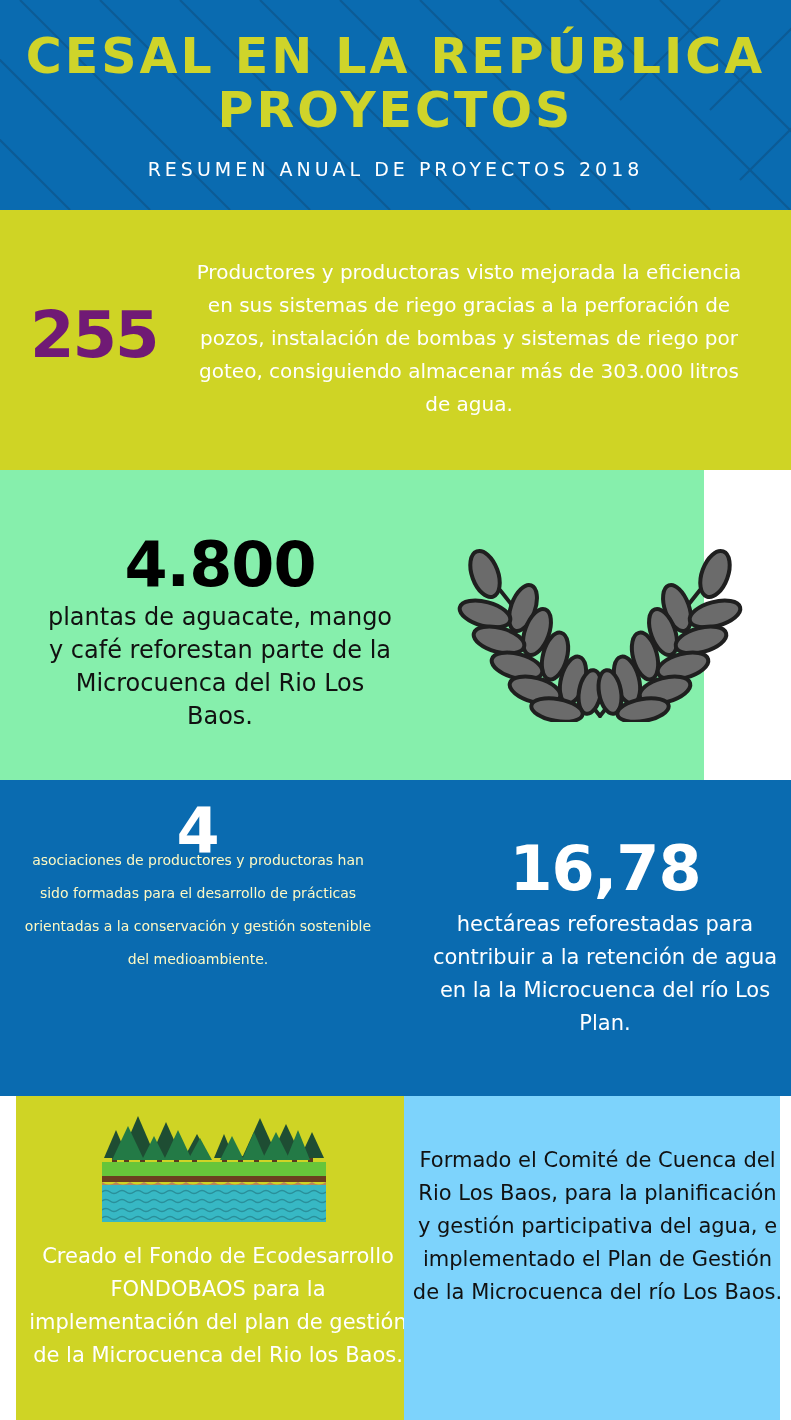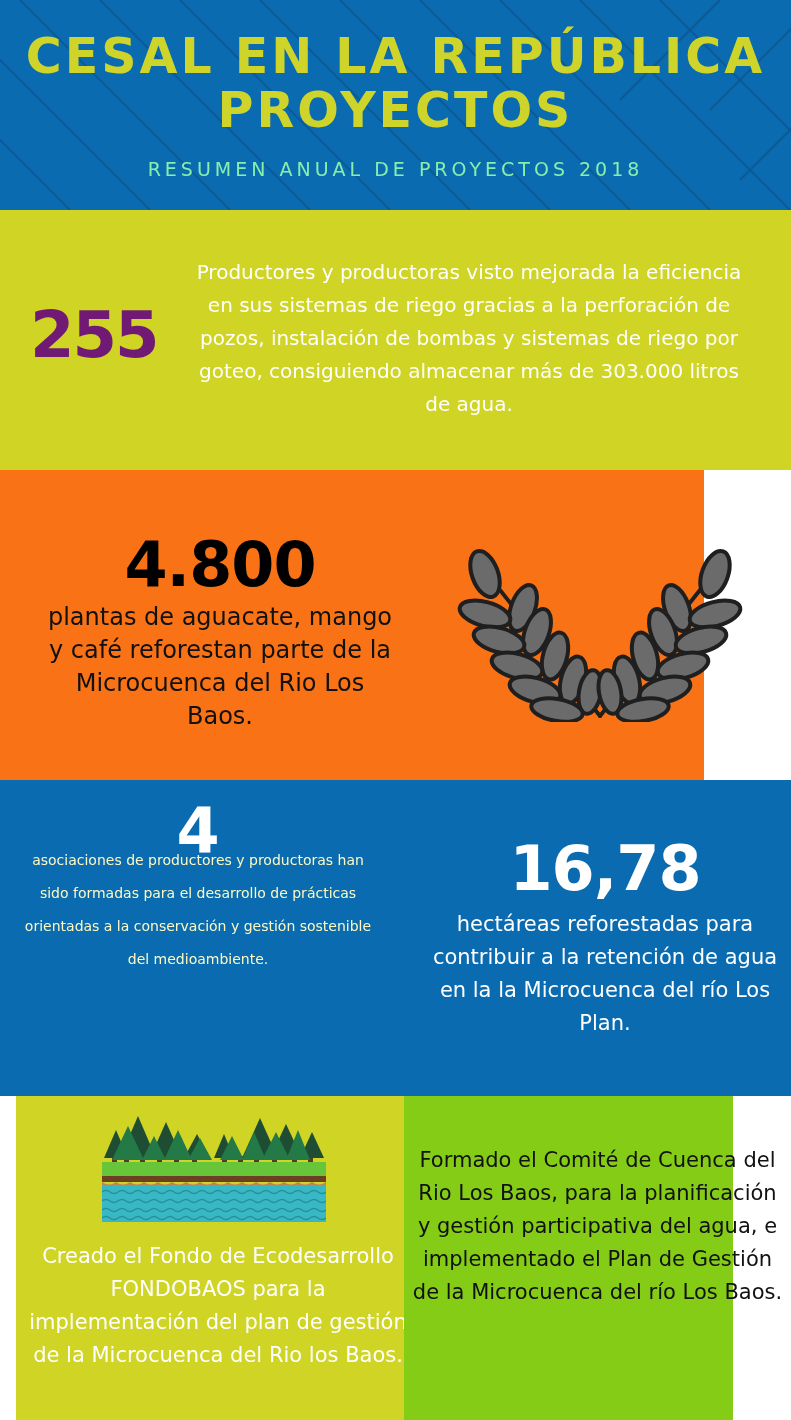--- a/index.html
+++ b/index.html
@@ -11,36 +11,36 @@
     background:#0a6bb0; overflow:hidden; text-align:center;
   }
   .header svg.stripes { position:absolute; left:0; top:0; }
   .header .title {
     position:absolute; left:0; width:791px; top:30px;
     color:#cfd42a; font-family:"DejaVu Sans", sans-serif; font-weight:bold;
     font-size:49px; line-height:54px; letter-spacing:3px;
   }
   .header .subtitle {
     position:absolute; left:0; width:791px; top:158px;
-    color:#86efac; font-family:"DejaVu Sans", sans-serif; font-size:19px; letter-spacing:4px;
+    color:#ffffff; font-family:"DejaVu Sans", sans-serif; font-size:19px; letter-spacing:4px;
   }
 
   .sec1 {
     position:absolute; left:0; top:210px; width:791px; height:260px; background:#cfd425;
   }
   .sec1 .big {
     position:absolute; left:30px; top:88px; color:#701a75; font-weight:bold;
     font-family:"DejaVu Sans", sans-serif; font-size:64px; letter-spacing:-2px;
   }
   .sec1 .text {
     position:absolute; left:186px; top:46px; width:566px; text-align:center;
     color:#fff; font-family:"DejaVu Sans", sans-serif; font-size:20px; line-height:33px;
   }
 
-  .sec2 { position:absolute; left:0; top:470px; width:704px; height:310px; background:#f97316; }
+  .sec2 { position:absolute; left:0; top:470px; width:704px; height:310px; background:#86efac; }
   .sec2 .big {
     position:absolute; left:40px; width:360px; top:58px; text-align:center;
     font-family:"DejaVu Sans", sans-serif; font-weight:bold; font-size:62px; color:#000; letter-spacing:-1px;
   }
   .sec2 .text {
     position:absolute; left:40px; width:360px; top:131px; text-align:center;
     font-family:"DejaVu Sans", sans-serif; font-size:24px; line-height:33px; color:#111;
   }
   .sec2 .laurel { position:absolute; left:445px; top:62px; }
 
@@ -61,21 +61,21 @@
     position:absolute; left:430px; width:350px; top:128px; text-align:center;
     color:#fff; font-size:21px; line-height:33px; font-family:"DejaVu Sans", sans-serif;
   }
 
   .sec4l { position:absolute; left:16px; top:1096px; width:404px; height:324px; background:#cfd425; }
   .sec4l .illus { position:absolute; left:86px; top:12px; }
   .sec4l .text {
     position:absolute; left:10px; width:384px; top:144px; text-align:center;
     color:#fff; font-size:21px; line-height:33px; font-family:"DejaVu Sans", sans-serif;
   }
-  .sec4r { position:absolute; left:404px; top:1096px; width:329px; height:324px; background:#84cc16; }
+  .sec4r { position:absolute; left:404px; top:1096px; width:376px; height:324px; background:#7dd3fc; }
   .sec4r .text {
     position:absolute; left:6px; width:375px; top:48px; text-align:center;
     color:#111; font-size:21px; line-height:33px; font-family:"DejaVu Sans", sans-serif;
   }
 </style>
 </head>
 <body>
 
 <div class="header">
   <svg class="stripes" width="791" height="210">

